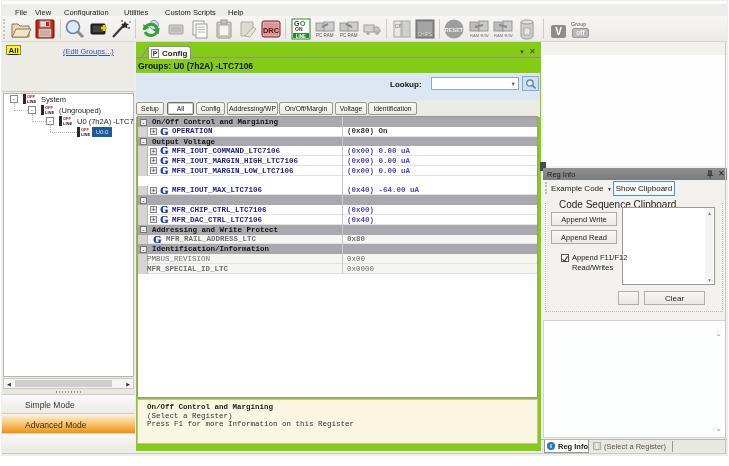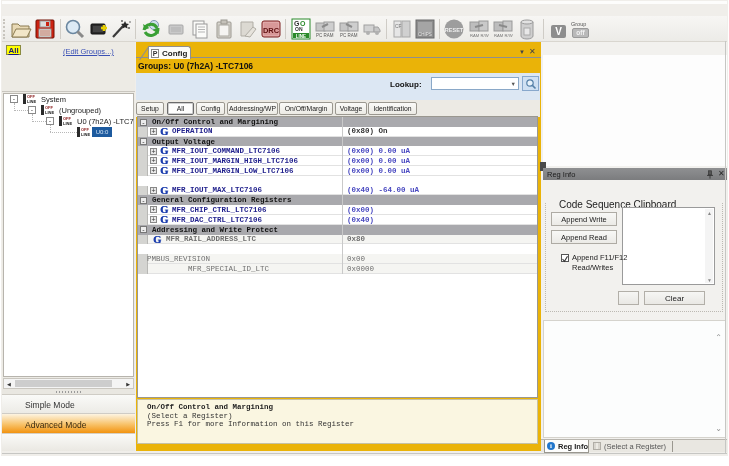--- a/index.html
+++ b/index.html
@@ -16,20 +16,28 @@
 .row .g{position:absolute;left:22px;top:0px;font-family:"Liberation Serif",serif;font-weight:bold;font-size:10.5px;color:#1e3fae;line-height:10px;text-shadow:0.4px 0 0 #1e3fae;}
 .row .n{position:absolute;left:34px;top:0.5px;color:#23238e;}
 .row .v{position:absolute;left:209px;top:0.5px;color:#4848c0;}
 .ftab{position:absolute;top:2px;height:13px;background:linear-gradient(#fafaf8,#eceae4);border:1px solid #9a978f;border-radius:2px;font-size:6.8px;color:#222;text-align:center;line-height:12px;}
 .pin{position:absolute;width:8px;height:9px;}
 </style></head>
 <body>
 <div class="abs" style="left:1px;top:0px;width:727px;height:456px;border:1px solid transparent;background:#f0eeea;">
 
 <div class="abs" style="left:0;top:0;width:725px;height:3px;background:#fdfdfc;"></div>
+<div class="abs" style="left:0;top:3px;width:725px;height:13px;background:#ededeb;">
+  <div class="abs" style="left:13px;top:3.5px;font-size:7.5px;color:#222;">File</div>
+  <div class="abs" style="left:33px;top:3.5px;font-size:7.5px;color:#222;">View</div>
+  <div class="abs" style="left:62px;top:3.5px;font-size:7.5px;color:#222;">Configuration</div>
+  <div class="abs" style="left:122px;top:3.5px;font-size:7.5px;color:#222;">Utilities</div>
+  <div class="abs" style="left:163px;top:3.5px;font-size:7.5px;color:#222;">Custom Scripts</div>
+  <div class="abs" style="left:226px;top:3.5px;font-size:7.5px;color:#222;">Help</div>
+</div>
 
 <div class="abs" style="left:0;top:15px;width:725px;height:26px;background:linear-gradient(#f7f6f4,#ecebe7);border-bottom:1px solid #d9d6cf;">
   <div class="abs" style="left:1px;top:3px;width:3px;height:20px;border-left:2px dotted #c8c5be;"></div>
 
   <svg class="ticon" style="left:8px;" viewBox="0 0 22 22">
         <path d="M2 6 l6 0 2 2 9 0 0 11 -17 0z" fill="#e8d9b5" stroke="#8a7b50" stroke-width="1"></path>
         <path d="M2 19 l4-8 15 0 -4 8z" fill="#f2e6c8" stroke="#8a7b50" stroke-width="1"></path>
       </svg>
 
   <svg class="ticon" style="left:32px;" viewBox="0 0 22 22">
@@ -238,21 +246,21 @@
   <div class="abs" style="left:0px;top:372px;width:133px;height:20px;background:linear-gradient(#fdf4e2 0%,#f8c268 55%,#f2930f 100%);border-bottom:1px solid #d7cfc2;">
     <div class="abs" style="left:23px;top:6px;font-size:8.5px;color:#3a2a10;">Advanced Mode</div>
   </div>
 
   <div class="abs" style="left:0px;top:353px;width:133px;height:19px;background:linear-gradient(#fafaf8,#ecebe6);border-bottom:1px solid #cfccc5;">
     <div class="abs" style="left:23px;top:5px;font-size:8.5px;color:#333;">Simple Mode</div>
   </div>
   <div class="abs" style="left:0px;top:392px;width:133px;height:17px;background:linear-gradient(#fafaf8,#eae8e2);"></div>
 </div>
 
-<div class="abs" style="left:134px;top:41px;width:405px;height:409px;background:#eab308;">
+<div class="abs" style="left:134px;top:41px;width:405px;height:409px;background:#84cc16;">
 
   <div class="abs" style="left:0;top:3px;width:405px;height:13px;border-bottom:1px solid #8f8f8f;">
     <svg class="abs" style="left:3px;top:1px;" width="12" height="14" viewBox="0 0 12 14">
           <line x1="0.5" y1="14" x2="9.5" y2="1" stroke="#8f8f8f" stroke-width="1.1"></line>
         </svg>
     <div class="abs" style="left:12px;top:1px;width:43px;height:13px;background:#fbfbf9;border:1px solid #8f8f8f;border-bottom:none;border-radius:0 3px 0 0;">
       <div class="abs" style="left:2px;top:2px;width:8px;height:9px;background:#fff;border:1px solid #888;font-size:7px;font-weight:bold;color:#333;text-align:center;line-height:8px;">P</div>
       <div class="abs" style="left:13px;top:2px;font-size:8px;font-weight:bold;color:#222;">Config</div>
     </div>
     <div class="abs" style="left:383px;top:4px;font-size:6px;color:#444;">▼</div>
@@ -323,21 +331,20 @@
         </div>
     <div class="row" style="top:68.6px;">
           <span class="gut"></span>
           <span class="px">+</span>
           <span class="g">G</span>
           <span class="n">MFR_IOUT_MAX_LTC7106</span>
           <span class="v">(0x40) -64.00 uA</span>
         </div>
     <div class="sec" style="top:78.4px;">
           <span class="m">-</span>
-          <span class="t">General Configuration Registers</span>
         </div>
     <div class="row" style="top:88.2px;">
           <span class="gut"></span>
           <span class="px">+</span>
           <span class="g">G</span>
           <span class="n">MFR_CHIP_CTRL_LTC7106</span>
           <span class="v">(0x00)</span>
         </div>
     <div class="row" style="top:98px;">
           <span class="gut"></span>
@@ -349,28 +356,32 @@
     <div class="sec" style="top:107.8px;">
           <span class="m">-</span>
           <span class="t">Addressing and Write Protect</span>
         </div>
     <div class="row" style="top:117.6px;background:#f5f5f2;">
           <span class="gut"></span>
           <span class="g" style="left:15px;">G</span>
           <span class="n" style="left:28px;color:#6f6f6f;font-weight:bold;">MFR_RAIL_ADDRESS_LTC</span>
           <span class="v" style="color:#6f6f6f;">0x80</span>
         </div>
+    <div class="sec" style="top:127.4px;">
+          <span class="m">-</span>
+          <span class="t">Identification/Information</span>
+        </div>
     <div class="row" style="top:137.2px;background:#f5f5f2;">
           <span class="gut"></span>
           <span class="n" style="left:9px;color:#6f6f6f;font-weight:normal;">PMBUS_REVISION</span>
           <span class="v" style="color:#6f6f6f;font-weight:normal;">0x00</span>
         </div>
     <div class="row" style="top:147px;background:#f5f5f2;">
           <span class="gut"></span>
-          <span class="n" style="left:9px;color:#6f6f6f;font-weight:normal;padding-left:41px;">MFR_SPECIAL_ID_LTC</span>
+          <span class="n" style="left:9px;color:#6f6f6f;font-weight:bold;">MFR_SPECIAL_ID_LTC</span>
           <span class="v" style="color:#6f6f6f;font-weight:normal;">0x0000</span>
         </div>
     <div class="abs" style="left:204px;top:0;width:1px;height:157px;background:#c9c9c9;"></div>
   </div>
 
   <div class="abs" style="left:1px;top:357px;width:401px;height:45px;background:#faf6e1;border:1px solid #c5c1a5;">
     <div class="mono abs" style="left:9px;top:3px;font-size:7.5px;font-weight:bold;color:#222;">On/Off Control and Margining</div>
     <div class="mono abs" style="left:9px;top:12px;font-size:7.5px;color:#333;">(Select a Register)</div>
     <div class="mono abs" style="left:9px;top:20px;font-size:7.5px;color:#333;">Press F1 for more Information on this Register</div>
   </div>
@@ -394,20 +405,26 @@
   <div class="abs gbar" style="left:2px;top:126px;width:184px;height:12px;">
     <div class="abs" style="left:4px;top:2px;font-size:7.5px;color:#1c1c1c;">Reg Info</div>
     <svg class="pin" style="left:163px;top:2px;" viewBox="0 0 8 9">
           <rect x="2.6" y="0.8" width="2.8" height="4.2" fill="#555" stroke="#333" stroke-width="0.7"></rect>
           <line x1="1" y1="5.4" x2="7" y2="5.4" stroke="#333" stroke-width="0.9"></line>
           <line x1="4" y1="5.4" x2="4" y2="8.6" stroke="#333" stroke-width="0.9"></line>
         </svg>
     <div class="abs" style="left:175px;top:1px;font-size:8px;color:#2a2a2a;">✕</div>
   </div>
 
+  <div class="abs" style="left:2px;top:138px;width:184px;height:17px;background:#f2f1ee;">
+    <div class="abs" style="left:2px;top:2px;width:2px;height:12px;border-left:2px dotted #c0bdb6;"></div>
+    <div class="abs" style="left:8px;top:4px;font-size:8px;color:#222;">Example Code</div>
+    <div class="abs" style="left:64px;top:6px;font-size:5px;color:#333;">▼</div>
+    <div class="abs" style="left:70px;top:1px;width:62px;height:15px;background:#f8f8f6;border:1px solid #4a90d9;font-size:8px;color:#222;text-align:center;line-height:14px;">Show Clipboard</div>
+  </div>
 
   <div class="abs" style="left:18px;top:157px;font-size:10px;color:#222;">Code Sequence Clipboard</div>
   <div class="abs" style="left:4px;top:161px;width:178px;height:109px;border:1px dotted #bcb9b2;border-top:none;"></div>
   <div class="abs" style="left:10px;top:170px;width:66px;height:14px;background:linear-gradient(#f8f8f6,#ebeae6);border:1px solid #aeaba4;font-size:7.5px;color:#222;text-align:center;line-height:13px;">Append Write</div>
   <div class="abs" style="left:10px;top:188px;width:66px;height:14px;background:linear-gradient(#f8f8f6,#ebeae6);border:1px solid #aeaba4;font-size:7.5px;color:#222;text-align:center;line-height:13px;">Append Read</div>
   <div class="abs" style="left:81px;top:165px;width:93px;height:78px;background:#fff;border:1px solid #9a9a9a;">
     <div class="abs" style="right:1px;top:1px;width:8px;height:74px;background:#f4f4f4;"></div>
     <div class="abs" style="right:2px;top:2px;font-size:5px;color:#888;">▲</div>
     <div class="abs" style="right:2px;bottom:1px;font-size:5px;color:#888;">▼</div>
   </div>

